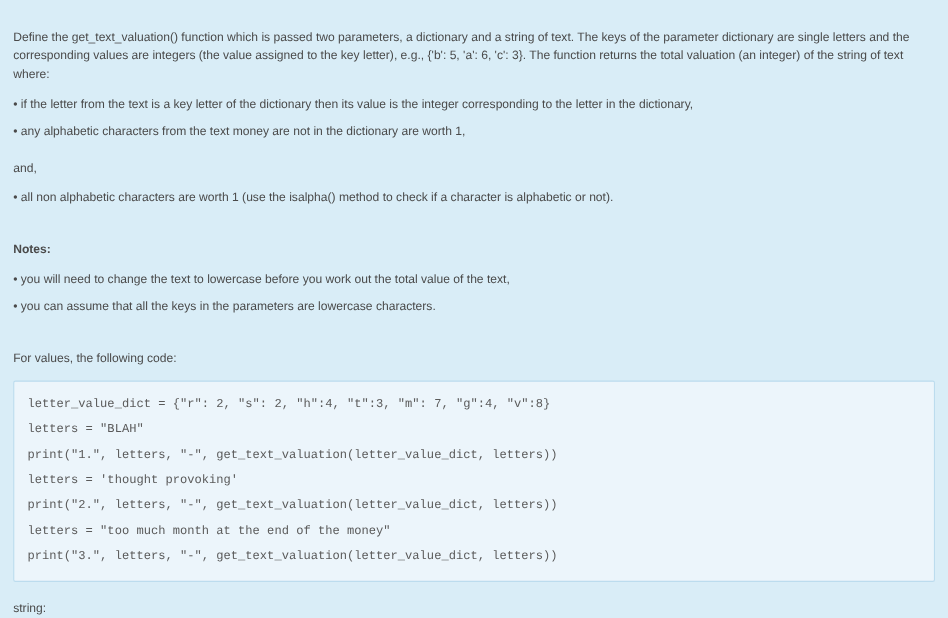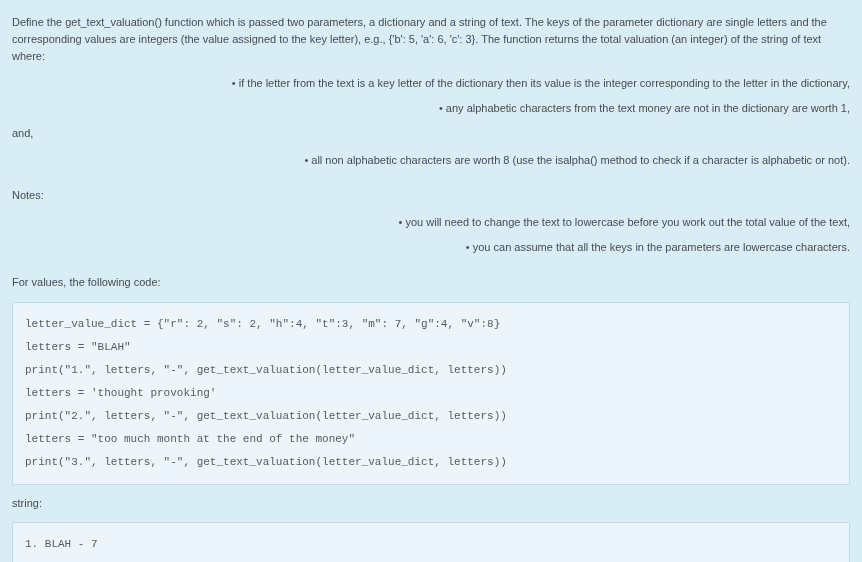--- a/index.html
+++ b/index.html
@@ -6,24 +6,24 @@
     margin: 0;
     padding: 10px 12px;
     background: #d9edf7;
     font-family: Verdana, Arial, sans-serif;
     font-size: 11px;
     color: #4a4a4a;
     line-height: 1.55;
     width: 862px;
     box-sizing: border-box;
   }
-  p { margin: 4px 0 10px 0; }
-  .bullet { margin: 0 0 8px 0; text-align: right; }
+  p { margin: 16px 0 10px 0; }
+  .bullet { margin: 0 0 8px 0; }
   .bullet::before { content: "\2022\00a0"; }
-  .note-label { font-weight: normal; }
+  .note-label { font-weight: bold; }
   .codebox {
     background: #ecf5fb;
     border: 1px solid #bcdcee;
     border-radius: 2px;
     margin: 6px 0 10px 0;
     padding: 10px 12px;
     font-family: Consolas, "Courier New", monospace;
     font-size: 11px;
     color: #5a5a5a;
     white-space: pre;
@@ -32,21 +32,21 @@
   .section-gap { height: 6px; }
 </style>
 </head>
 <body>
 
 <p>Define the get_text_valuation() function which is passed two parameters, a dictionary and a string of text.  The keys of the parameter dictionary are single letters and the corresponding values are integers (the value assigned to the key letter), e.g., {'b': 5, 'a': 6, 'c': 3}.  The function returns the total valuation (an integer) of the string of text where:</p>
 
 <p class="bullet">if the letter from the text is a key letter of the dictionary then its value is the integer corresponding to the letter in the dictionary,</p>
 <p class="bullet">any alphabetic characters from the text money are not in the dictionary are worth 1,</p>
 <p>and,</p>
-<p class="bullet">all non alphabetic characters are worth 8 (use the isalpha() method to check if a character is alphabetic or not).</p>
+<p class="bullet">all non alphabetic characters are worth 1 (use the isalpha() method to check if a character is alphabetic or not).</p>
 
 <div class="section-gap"></div>
 
 <p class="note-label">Notes:</p>
 <p class="bullet">you will need to change the text to lowercase before you work out the total value of the text,</p>
 <p class="bullet">you can assume that all the keys in the parameters are lowercase characters.</p>
 
 <div class="section-gap"></div>
 
 <p>For values, the following code:</p>

